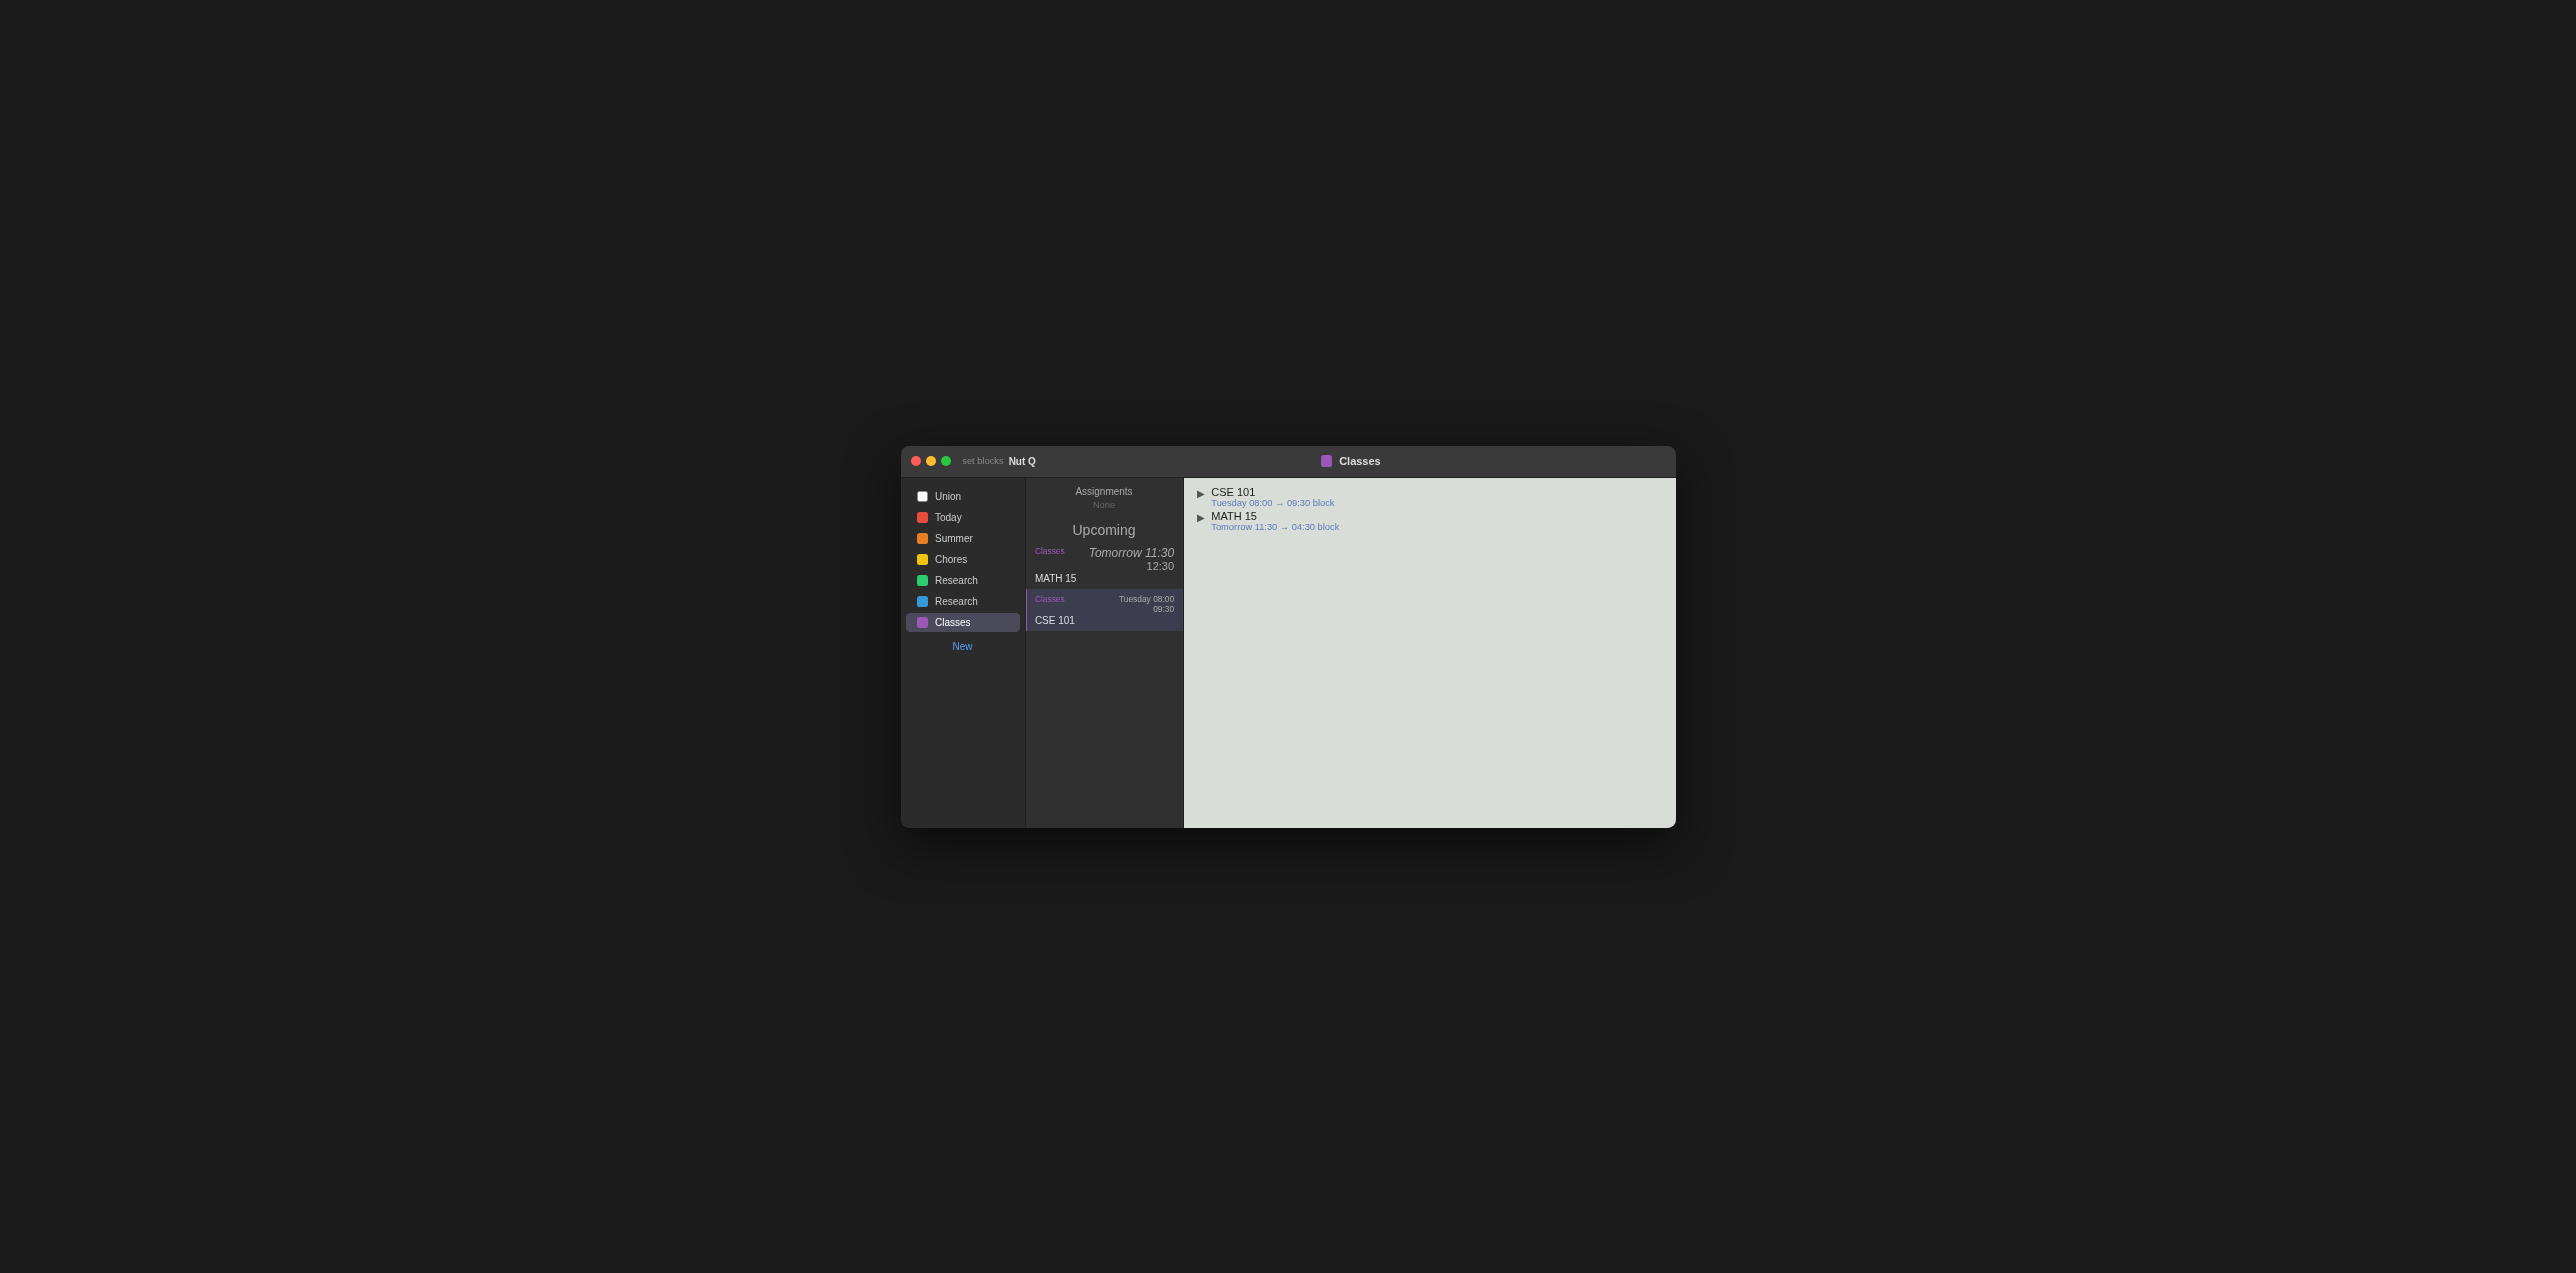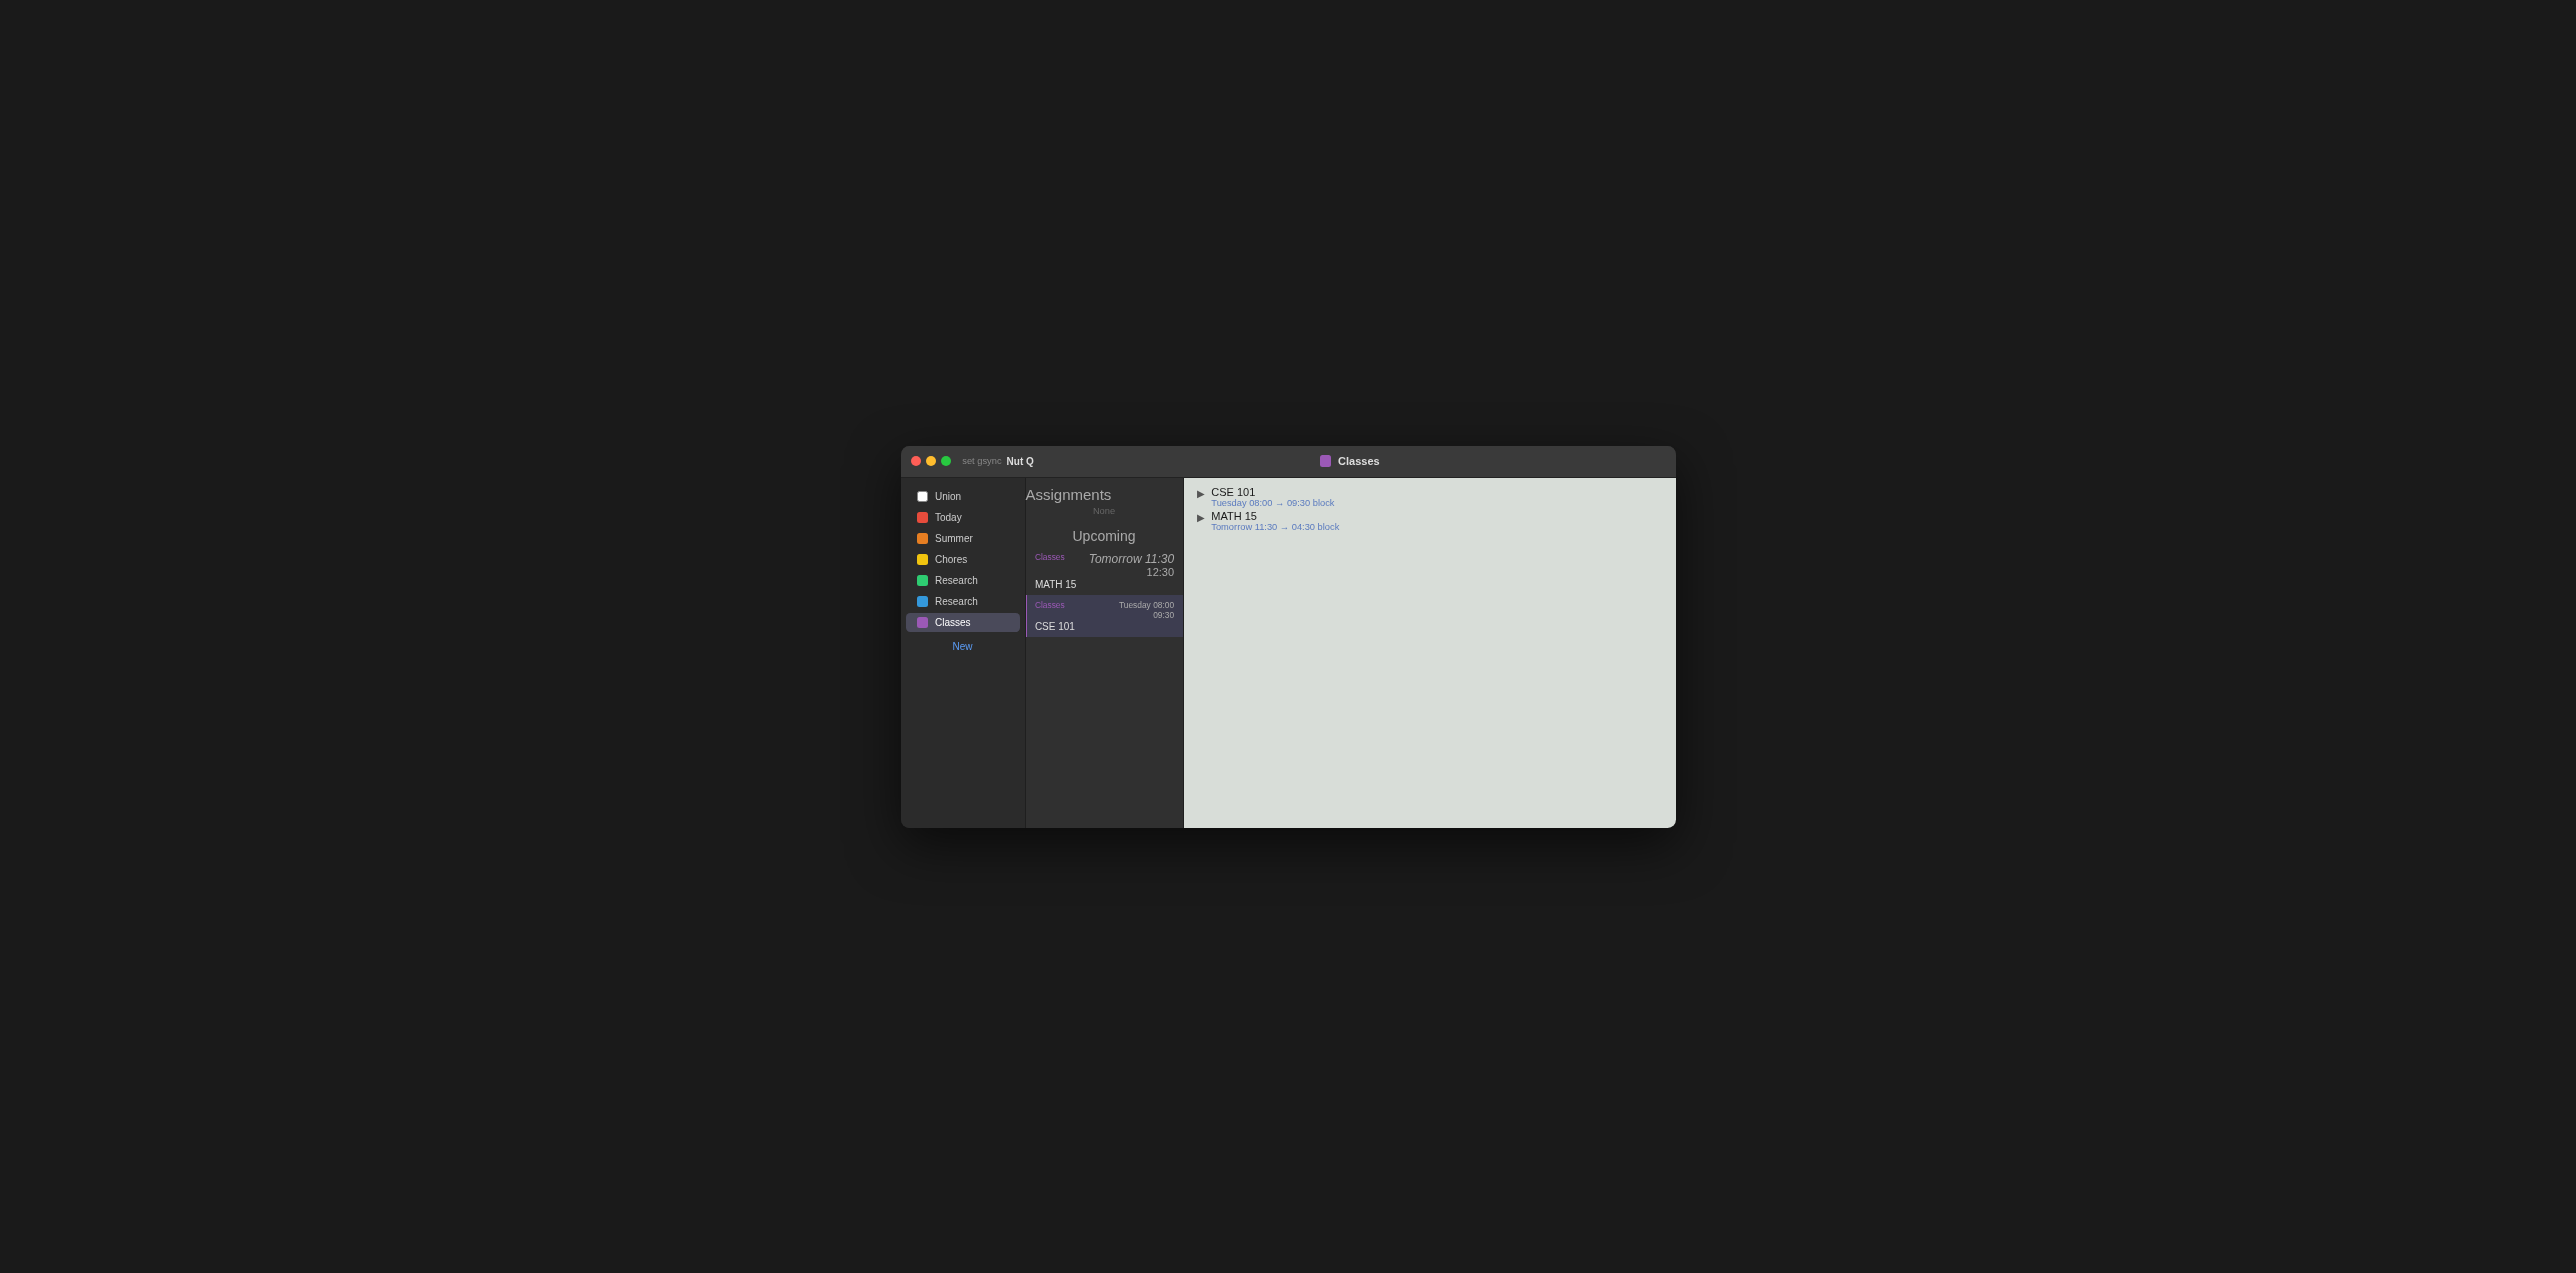--- a/index.html
+++ b/index.html
@@ -120,22 +120,22 @@
     .middle-panel {
       width: 158px;
       background: #303030;
       display: flex;
       flex-direction: column;
       border-right: 0.8px solid #1f1f1f;
       flex-shrink: 0;
     }
     .panel-section-title {
       color: #aaa;
-      font-size: 15px;
-      text-align: left;
+      font-size: 10px;
+      text-align: center;
       padding: 8.4px 0 1.7px;
     }
     .panel-none {
       color: #666;
       font-size: 9.3px;
       text-align: center;
       padding: 1.7px 0 6.7px;
     }
     .panel-upcoming-title {
       color: #aaa;
@@ -265,21 +265,21 @@
 
 <div class="window">
 
   <div class="titlebar">
     <div class="traffic-lights">
       <div class="traffic-light tl-close"></div>
       <div class="traffic-light tl-minimize"></div>
       <div class="traffic-light tl-maximize"></div>
     </div>
     <div class="titlebar-gsync">
-      <span>set gsync</span>
+      <span>set blocks</span>
       <span class="gsync-name">Nut Q</span>
     </div>
     <div class="titlebar-center">
       <div class="title-color-dot"></div>
       <span class="title-text">Classes</span>
     </div>
   </div>
 
   <div class="main-content">
 

